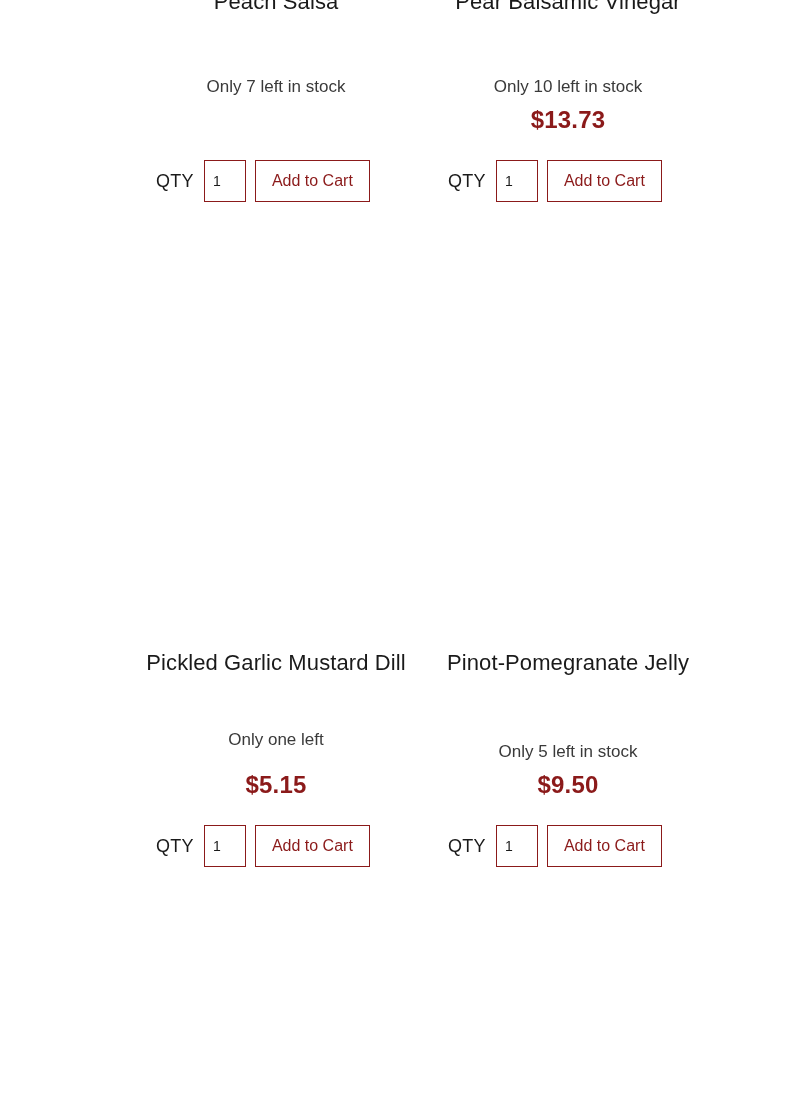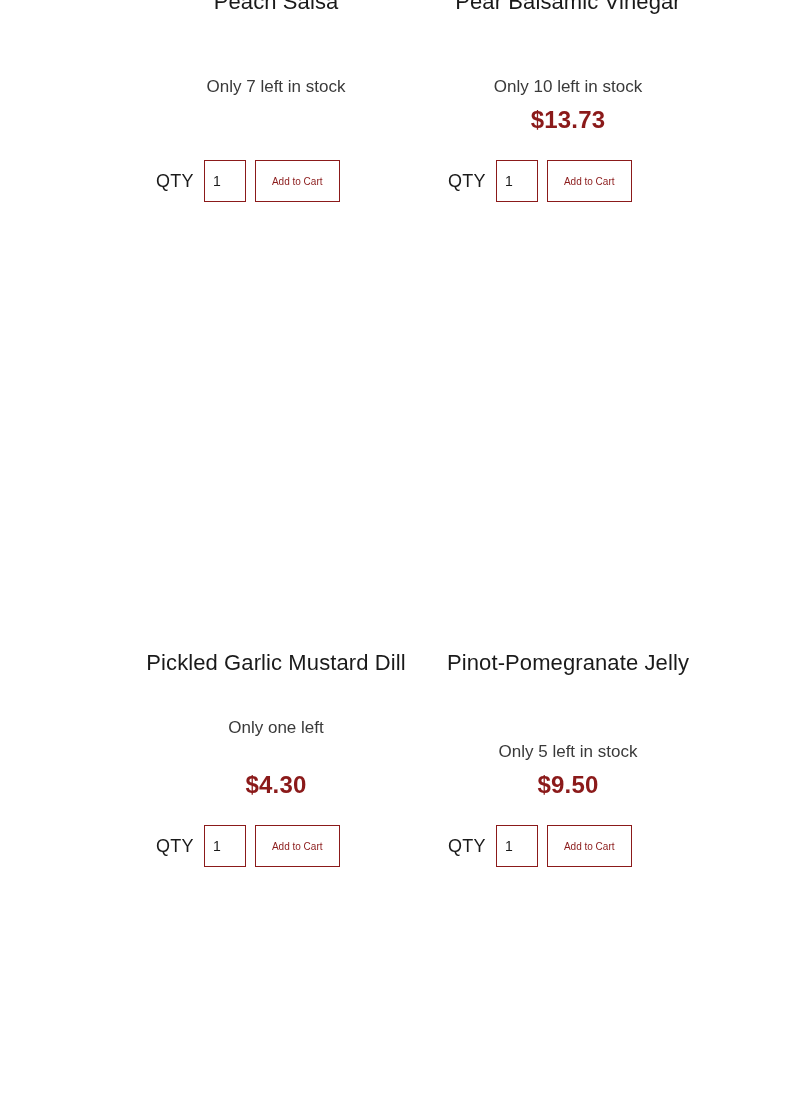--- a/index.html
+++ b/index.html
@@ -76,21 +76,21 @@
     padding-left: 8px;
     font-family: "Liberation Sans", sans-serif;
     outline: none;
     border-radius: 0;
   }
   .add-to-cart {
     height: 42px;
     border: 1px solid #8b1a1a;
     background: #ffffff;
     color: #8b1a1a;
-    font-size: 10px;
+    font-size: 16px;
     padding: 0 16px;
     cursor: pointer;
     font-family: "Liberation Sans", sans-serif;
     margin-left: 9px;
     white-space: nowrap;
     border-radius: 0;
   }
 
   
   .row1 .product-card { height: 211px; }
@@ -101,21 +101,21 @@
     width: 100%;
   }
   .row1 .stock-status { position: absolute; top: 70px; left: 0; width: 100%; }
   .row1 .price { position: absolute; top: 106px; left: 0; width: 100%; }
   .row1 .cart-row { position: absolute; top: 160px; left: 0; width: 100%; }
 
   
   .row2 .product-card { height: 454px; position: relative; }
   .row2 .product-image { height: 430px; }
   .row2 .product-title { position: absolute; top: 438px; left: 0; width: 100%; }
-  .row2 .stock-status { position: absolute; top: 500px; left: 0; width: 100%; }
+  .row2 .stock-status { position: absolute; top: 512px; left: 0; width: 100%; }
   .row2 .price { position: absolute; top: 560px; left: 0; width: 100%; }
   .row2 .cart-row { position: absolute; top: 614px; left: 0; width: 100%; }
   .row2 .card-right .product-title { top: 438px; }
   .row2 .card-right .stock-status { top: 524px; }
 
   .row2-spacer { height: 243px; }
 
   
   .row3 { margin-top: 0; }
   .row3 .product-card { height: 240px; position: relative; }
@@ -148,21 +148,21 @@
   </div>
 
 </div>
 
 <div class="product-grid row2">
 
   <div class="product-card card-left">
     <div class="product-image"></div>
     <h2 class="product-title">Pickled Garlic Mustard Dill</h2>
     <div class="stock-status">Only one left</div>
-    <div class="price">$4.30</div>
+    <div class="price">$5.15</div>
     <div class="cart-row">
       <span class="qty-label">QTY</span>
       <input class="qty-input" type="text" value="1" style="">
       <button class="add-to-cart">Add to Cart</button>
     </div>
   </div>
 
   <div class="product-card card-right">
     <div class="product-image"></div>
     <h2 class="product-title">Pinot-Pomegranate Jelly</h2>

